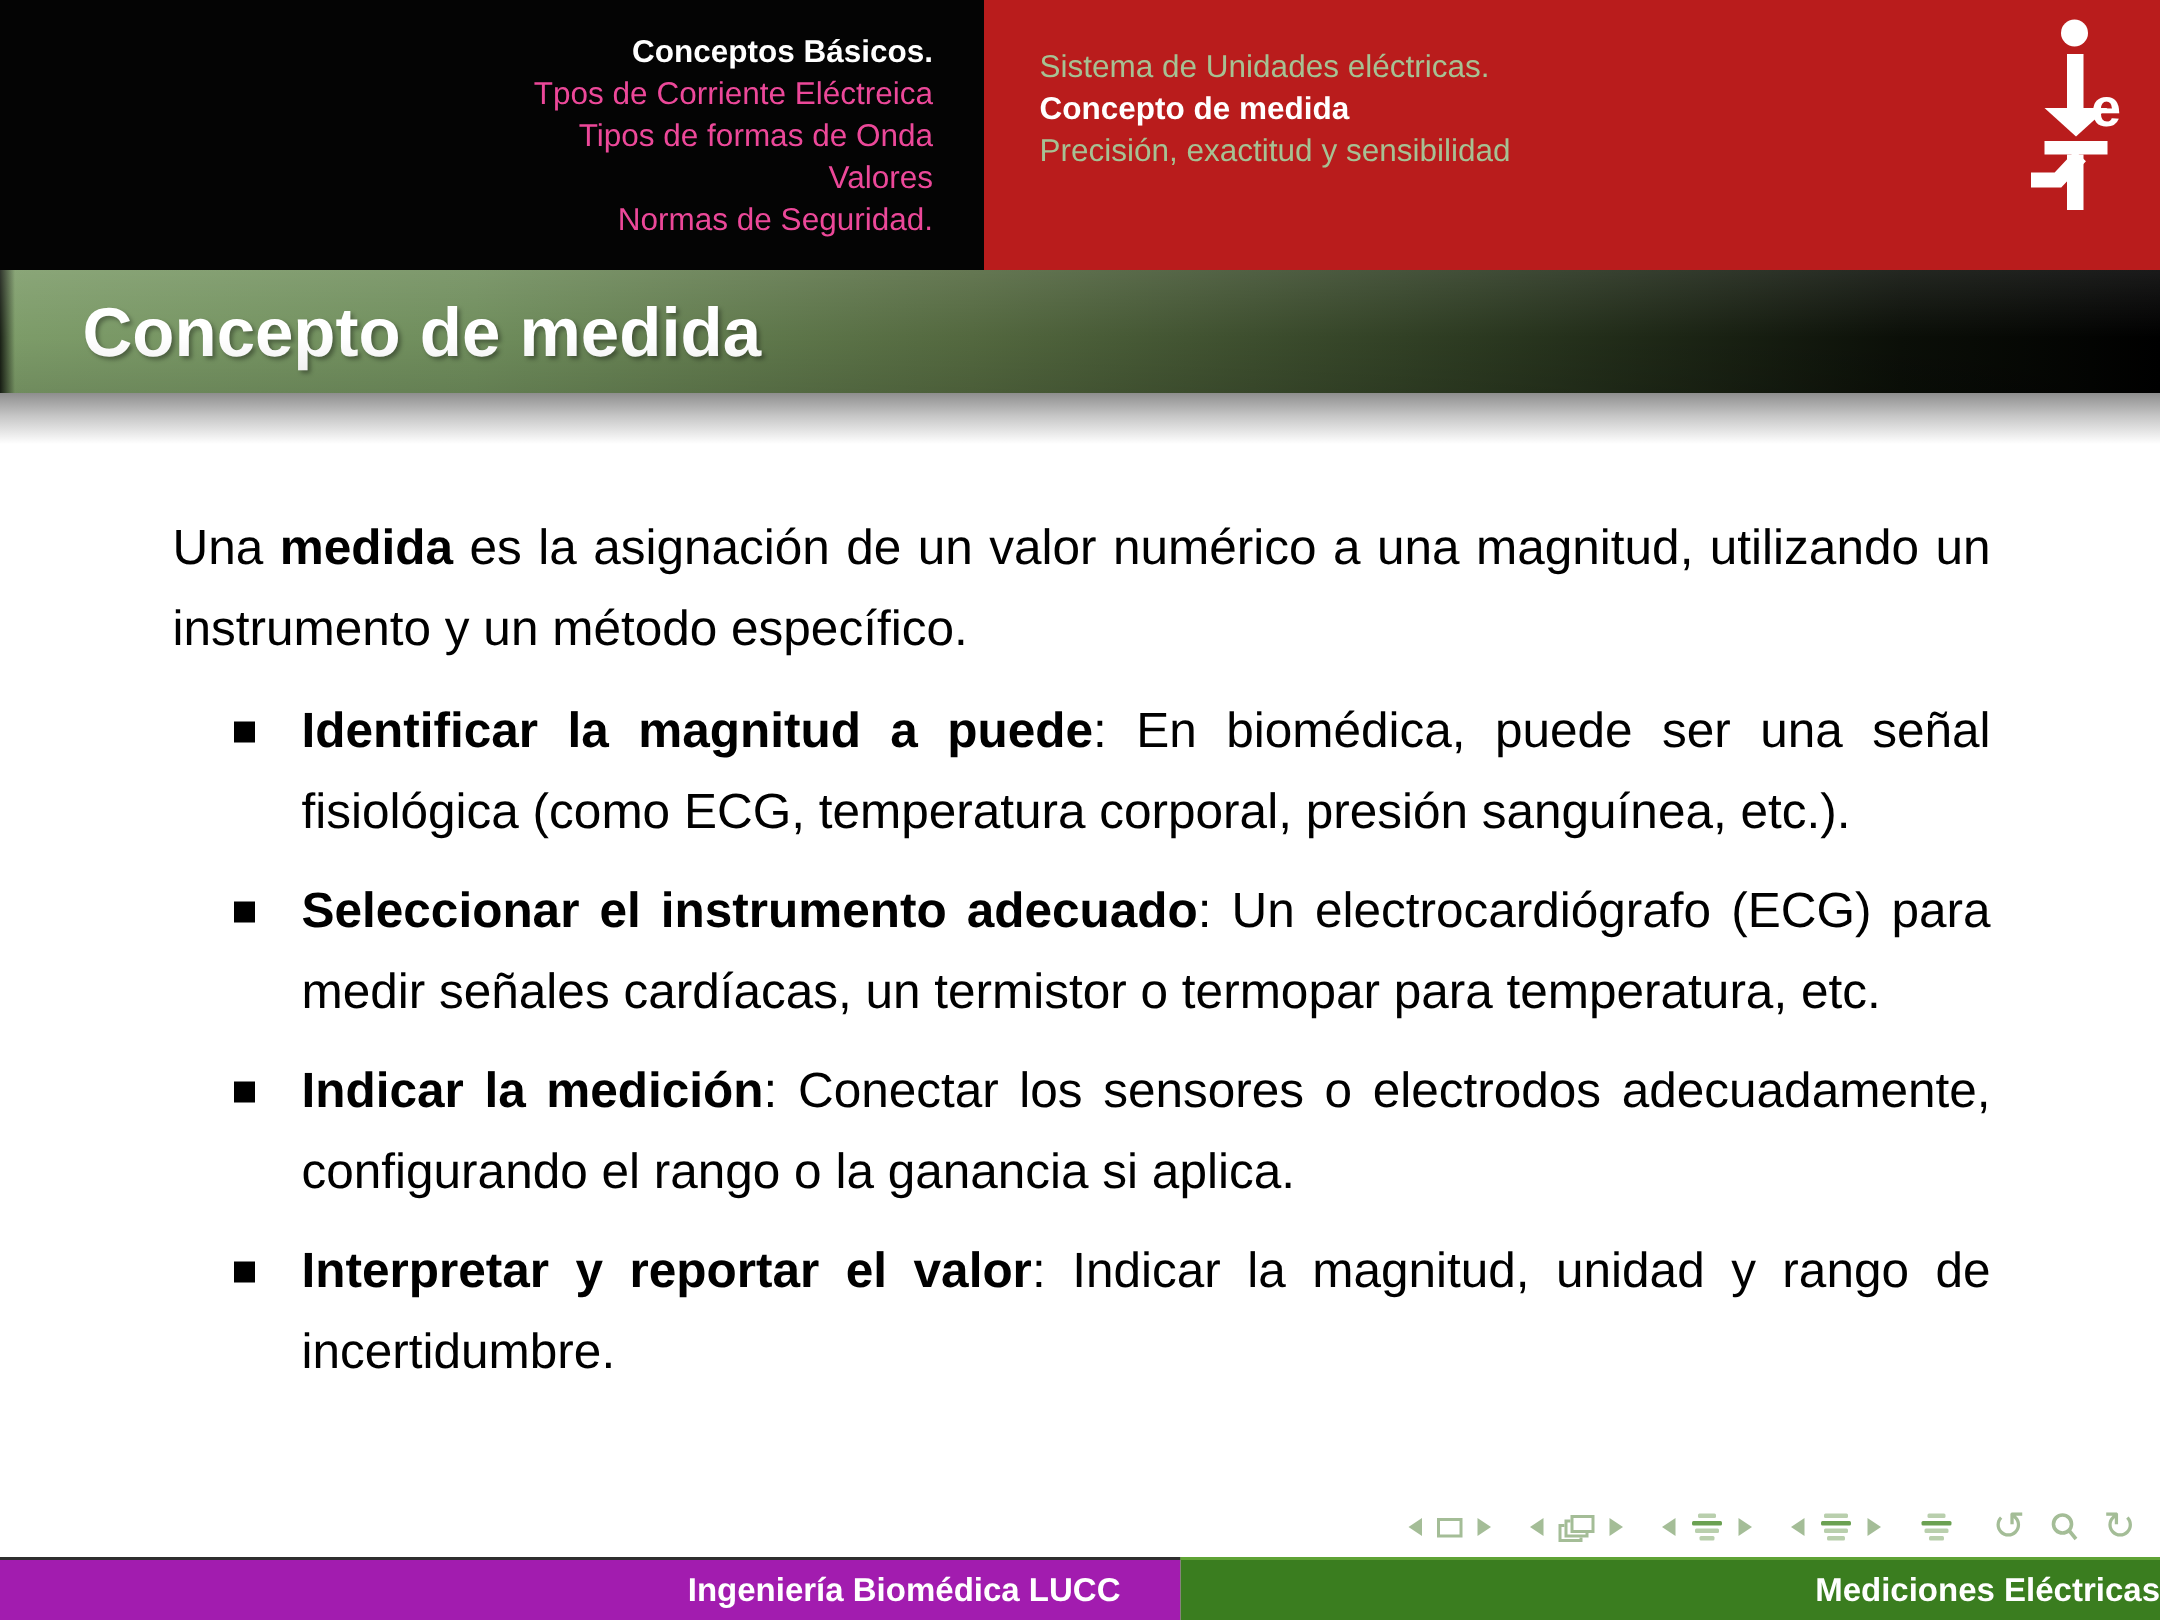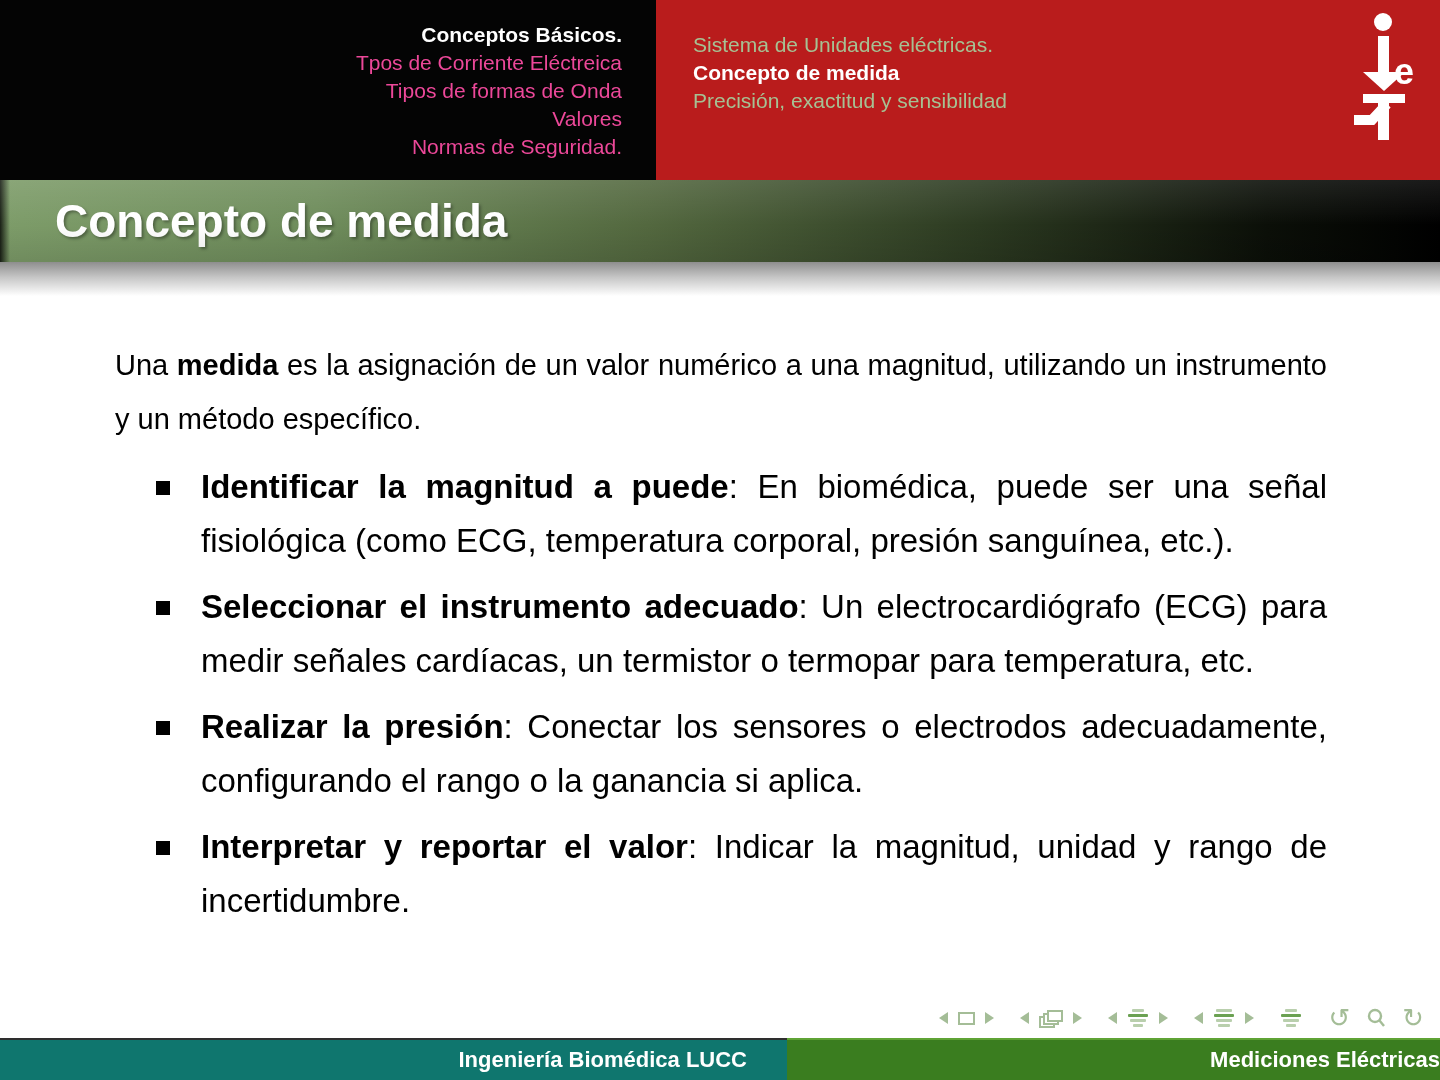--- a/index.html
+++ b/index.html
@@ -49,21 +49,21 @@
     background:linear-gradient(180deg, rgba(255,255,255,0.10), rgba(255,255,255,0) 55%, rgba(0,0,0,0.10));
   }
   .title-shadow {
     position:absolute; top:262px; left:0; width:1440px; height:34px;
     background:linear-gradient(180deg,#8e8e8e 0%,#c6c6c6 45%,#ffffff 100%);
   }
 
   
   .content { position:absolute; top:296px; left:115px; width:1212px; color:#000; }
   .intro {
-    font-size:29px; line-height:54px; text-align:justify;
+    font-size:33px; line-height:54px; text-align:justify;
     margin:42px 0 14px 0; hyphens:none;
   }
   .intro b { font-weight:bold; }
   .bullets { list-style:none; }
   .bullet-item { display:flex; margin-bottom:12px; }
   .bullet-marker {
     flex:none; width:14px; height:14px; background:#000;
     margin:21px 31px 0 41px;
   }
   .bullet-text { flex:1; font-size:33px; line-height:54px; text-align:justify; hyphens:none; }
@@ -90,21 +90,21 @@
   .nav-doc i.w3{ width:16px; } .nav-doc i.w4{ width:10px; }
   .nav-char {
     font-family:"DejaVu Sans", sans-serif; font-size:26px; line-height:26px;
     color:#a4bd97; cursor:pointer; user-select:none;
   }
   .nav-svg { cursor:pointer; display:block; }
 
   
   .footer { position:absolute; bottom:0; left:0; width:1440px; height:42px; display:flex; }
   .footer-left {
-    width:787px; background:#0f766e; color:#fff; font-size:22px; font-weight:bold;
+    width:787px; background:#a21caf; color:#fff; font-size:22px; font-weight:bold;
     text-align:right; line-height:40px; padding-right:40px;
     border-top:2px solid #2e2e2e;
   }
   .footer-right {
     flex:1; background:#3a7d1f; color:#fff; font-size:22px; font-weight:bold;
     text-align:right; line-height:40px; padding-left:33px;
     border-top:2px solid #5fa335;
   }
 </style>
 </head>
@@ -150,21 +150,21 @@
       <li class="bullet-item">
         <span class="bullet-marker"></span>
         <div class="bullet-text"><b>Identificar la magnitud a puede</b><span>: En biomédica, puede ser una señal fisiológica (como ECG, temperatura corporal, presión sanguínea, etc.).</span></div>
       </li>
       <li class="bullet-item">
         <span class="bullet-marker"></span>
         <div class="bullet-text"><b>Seleccionar el instrumento adecuado</b><span>: Un electrocardiógrafo (ECG) para medir señales cardíacas, un termistor o termopar para temperatura, etc.</span></div>
       </li>
       <li class="bullet-item">
         <span class="bullet-marker"></span>
-        <div class="bullet-text"><b>Realizar la presión</b><span>: Conectar los sensores o electrodos adecuadamente, configurando el rango o la ganancia si aplica.</span></div>
+        <div class="bullet-text"><b>Indicar la medición</b><span>: Conectar los sensores o electrodos adecuadamente, configurando el rango o la ganancia si aplica.</span></div>
       </li>
       <li class="bullet-item">
         <span class="bullet-marker"></span>
         <div class="bullet-text"><b>Interpretar y reportar el valor</b><span>: Indicar la magnitud, unidad y rango de incertidumbre.</span></div>
       </li>
     </ul>
   </div>
 
   <div class="navbar">
     <span class="nav-group">

